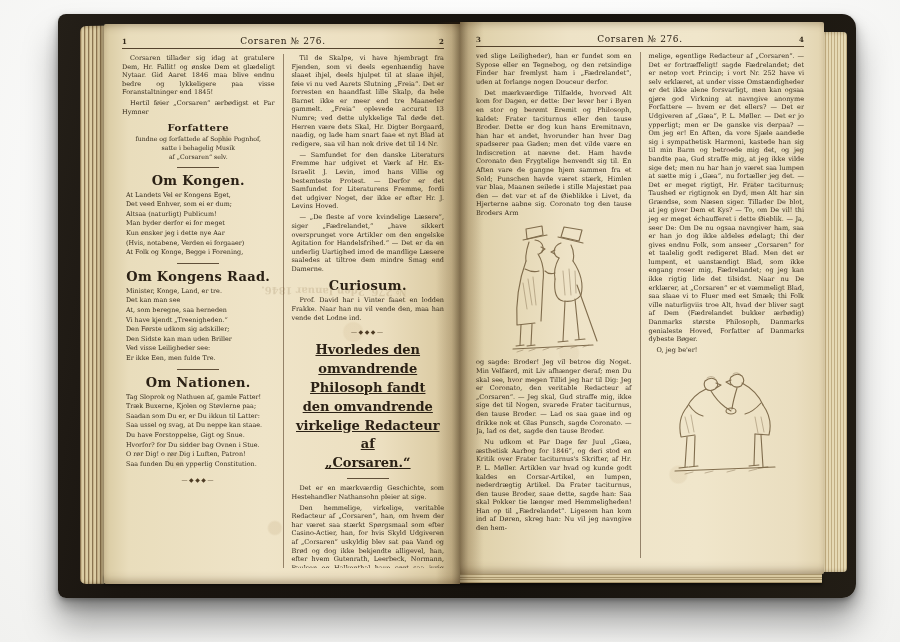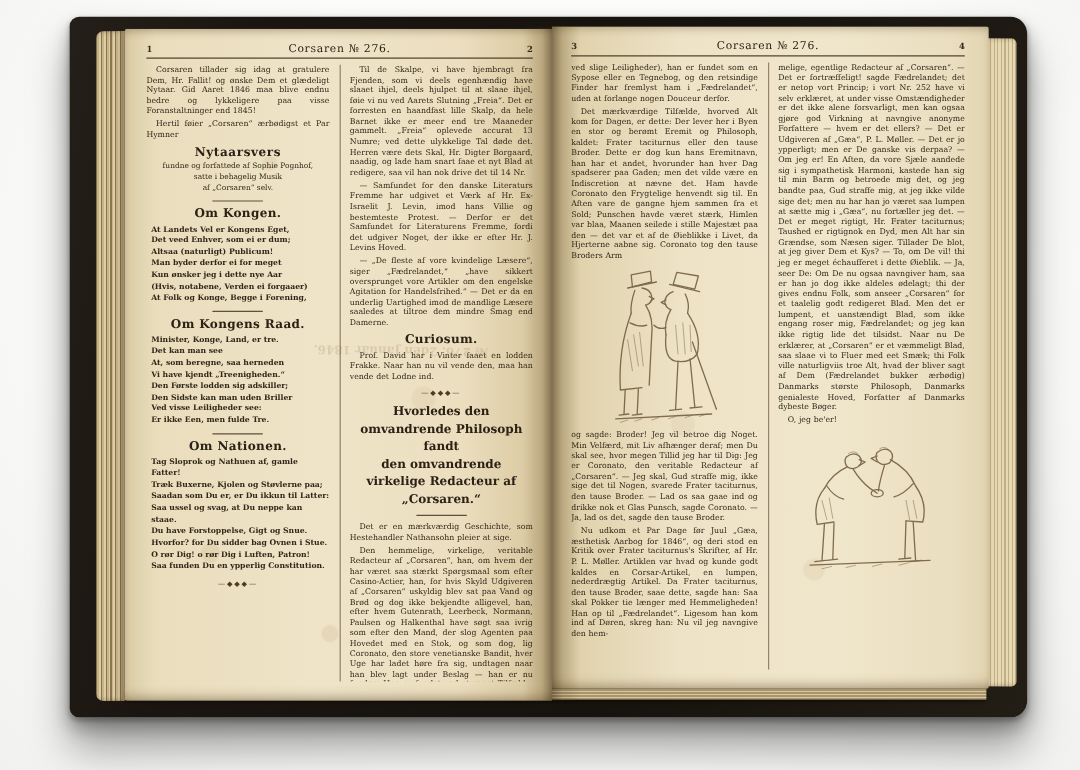--- a/index.html
+++ b/index.html
@@ -46,25 +46,25 @@
   .pg-header{display:flex;justify-content:space-between;align-items:baseline;}
   .pgnum{font-size:7px;font-weight:bold;}
   .pgtitle{font-size:9px;font-weight:normal;letter-spacing:.6px;color:#2b2115;}
   .header-rule{border-top:1px solid rgba(58,40,20,.85);margin:2px 0 5px;}
   .cols{display:flex;height:calc(100% - 26px);}
   .col{flex:1 1 0;overflow:hidden;padding-right:8px;}
   .col.c2{border-left:1px solid rgba(72,50,26,.55);padding-left:8px;padding-right:0;}
   
   .para,.para-noindent{font-size:6.5px;line-height:1.32;text-align:justify;margin:0 0 2.5px;text-indent:8px;word-spacing:.2px;}
   .para-noindent{text-indent:0;}
-  .heading{font-size:10px;font-weight:bold;text-align:center;margin:5px 0 3px;letter-spacing:.3px;color:#2b2115;}
+  .heading{font-size:13px;font-weight:bold;text-align:center;margin:5px 0 3px;letter-spacing:.3px;color:#2b2115;}
   .heading-lg{font-size:10px;font-weight:bold;text-align:center;margin:5px 0 2px;letter-spacing:.5px;color:#2b2115;}
   .subheading{text-align:center;font-size:6.2px;line-height:1.45;margin-bottom:2px;}
-  .article-heading{text-align:center;font-size:10px;font-weight:bold;line-height:1.45;margin:5px 2px 3px;color:#2b2115;}
-  .poem{font-size:6.4px;line-height:1.5;margin:2px 0 4px 4px;font-weight:bold;}
+  .article-heading{text-align:center;font-size:13px;font-weight:bold;line-height:1.45;margin:5px 2px 3px;color:#2b2115;text-decoration:underline;}
+  .poem{font-size:6.4px;line-height:1.5;margin:2px 0 4px 4px;}
   .rule{width:42px;height:0;border-top:1px solid rgba(60,42,22,.8);margin:5px auto;}
   .orn{text-align:center;font-size:6px;letter-spacing:1.5px;color:#4d3b24;margin:6px 0;}
   .illo{display:flex;justify-content:center;margin:4px 0 3px;}
   .showthrough{position:absolute;left:140px;top:262px;width:180px;text-align:center;
     transform:rotate(181deg);font-size:10px;font-weight:bold;color:rgba(115,82,38,.16);pointer-events:none;}
   svg.sketch{stroke:#6d5838;fill:none;stroke-width:1.1;stroke-linecap:round;stroke-linejoin:round;opacity:.85;}
   svg.sketch .thin{stroke-width:.6;opacity:.75;}
 </style>
 </head>
 <body>
@@ -80,21 +80,21 @@
         <div class="pg-header">
           <span class="pgnum">1</span>
           <span class="pgtitle">Corsaren № 276.</span>
           <span class="pgnum">2</span>
         </div>
         <div class="header-rule"></div>
         <div class="cols">
           <div class="col">
               <div class="para">Corsaren tillader sig idag at gratulere Dem, Hr. Fallit! og ønske Dem et glædeligt Nytaar. Gid Aaret 1846 maa blive endnu bedre og lykkeligere paa visse Foranstaltninger end 1845!</div>
               <div class="para">Hertil føier „Corsaren“ ærbødigst et Par Hymner</div>
-              <div class="heading-lg">Nytaarsvers</div>
+              <div class="heading-lg">Forfattere</div>
               <div class="subheading">
                 <div>fundne og forfattede af Sophie Pognhof,</div>
                 <div>satte i behagelig Musik</div>
                 <div>af „Corsaren“ selv.</div>
               </div>
               <div class="rule"></div>
               <div class="heading">Om Kongen.</div>
               <div class="poem">
                 <div>At Landets Vel er Kongens Eget,</div>
                 <div>Det veed Enhver, som ei er dum;</div>
@@ -104,21 +104,21 @@
                 <div>(Hvis, notabene, Verden ei forgaaer)</div>
                 <div>At Folk og Konge, Begge i Forening,</div>
               </div>
               <div class="rule"></div>
               <div class="heading">Om Kongens Raad.</div>
               <div class="poem">
                 <div>Minister, Konge, Land, er tre.</div>
                 <div>Det kan man see</div>
                 <div>At, som beregne, saa herneden</div>
                 <div>Vi have kjendt „Treenigheden.“</div>
-                <div>Den Første lodden sig adskiller;</div>
+                <div>Den Første udkom sig adskiller;</div>
                 <div>Den Sidste kan man uden Briller</div>
                 <div>Ved visse Leiligheder see:</div>
                 <div>Er ikke Een, men fulde Tre.</div>
               </div>
               <div class="rule"></div>
               <div class="heading">Om Nationen.</div>
               <div class="poem">
                 <div>Tag Sloprok og Nathuen af, gamle Fatter!</div>
                 <div>Træk Buxerne, Kjolen og Støvlerne paa;</div>
                 <div>Saadan som Du er, er Du ikkun til Latter:</div>

